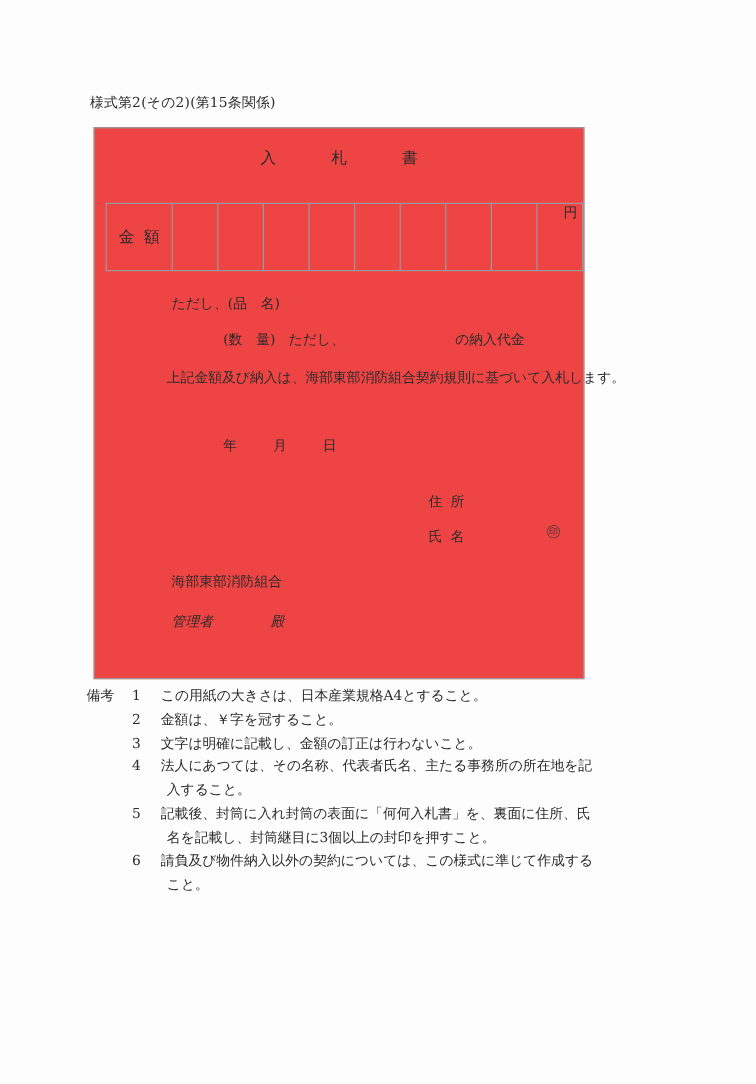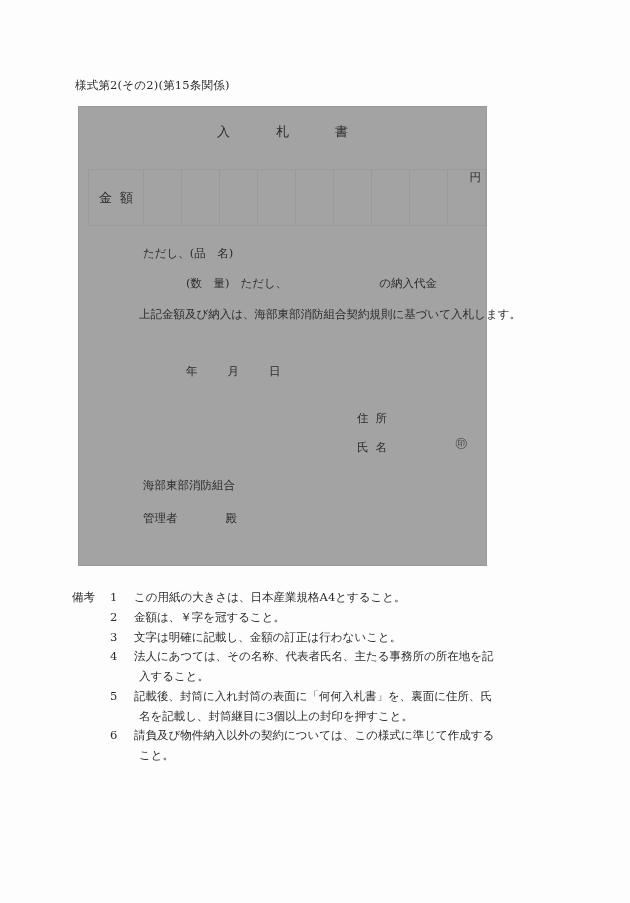--- a/index.html
+++ b/index.html
@@ -36,21 +36,21 @@
   }
 
   
   .form-box {
     position: absolute;
     left: 78px;
     top: 106px;
     width: 409px;
     height: 460px;
     border: 1px solid #999;
-    background: #a3a3a3;
+    background: #ef4444;
     box-sizing: border-box;
   }
 
   
   .doc-title {
     position: absolute;
     left: 0;
     top: 16px;
     width: 100%;
     text-align: center;
@@ -115,40 +115,39 @@
   .sp-lbl { display: inline-block; width: 7px; }
   .sp-kanrisha { display: inline-block; width: 48px; }
 
   .line-tadashi   { left: 16px;  top: 138px; }
   .line-suryo     { left: 59px;  top: 168px; }
   .line-statement { left: 12px;  top: 199px; }
   .line-date      { left: 59px;  top: 256px; }
   .line-address   { left: 230px; top: 303px; }
   .line-name      { left: 230px; top: 332px; }
   .line-org       { left: 16px;  top: 370px; font-family: Liberation Serif, serif; }
-  .line-kanrisha  { left: 16px;  top: 403px; }
+  .line-kanrisha  { left: 16px;  top: 403px; font-style: italic; }
 
   .seal-mark {
     position: absolute;
     left: 376px;
     top: 330px;
     font-size: 12.5px;
     line-height: 1;
     color: #333;
   }
 
   
   .remarks {
     position: absolute;
     left: 72px;
     top: 570px;
     width: 500px;
     font-size: 11.5px;
     line-height: 1.72;
-    margin-top: 18px;
   }
   .remarks-head {
     position: absolute;
     left: 0;
     top: 0;
     font-size: 11.5px;
     white-space: nowrap;
   }
   .remarks-list {
     margin: 0;

